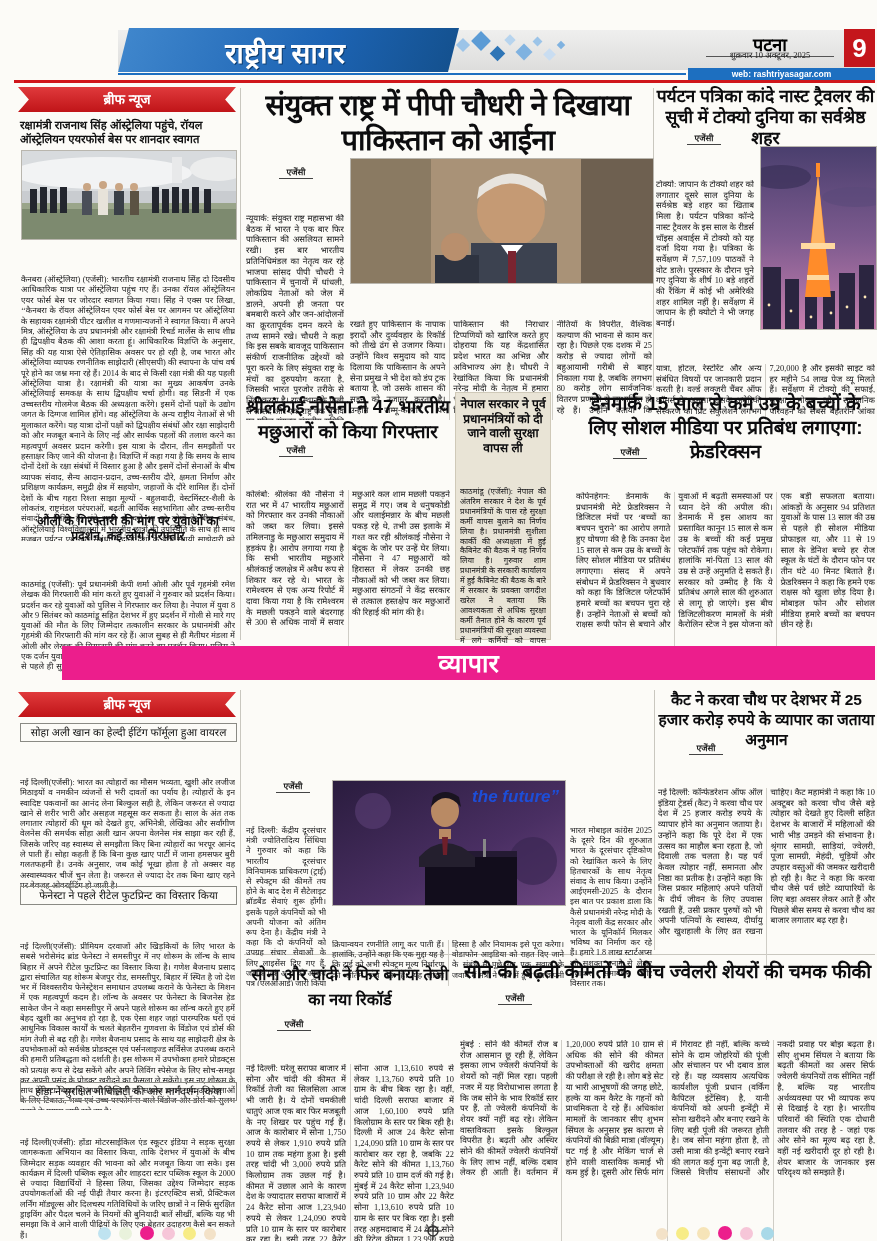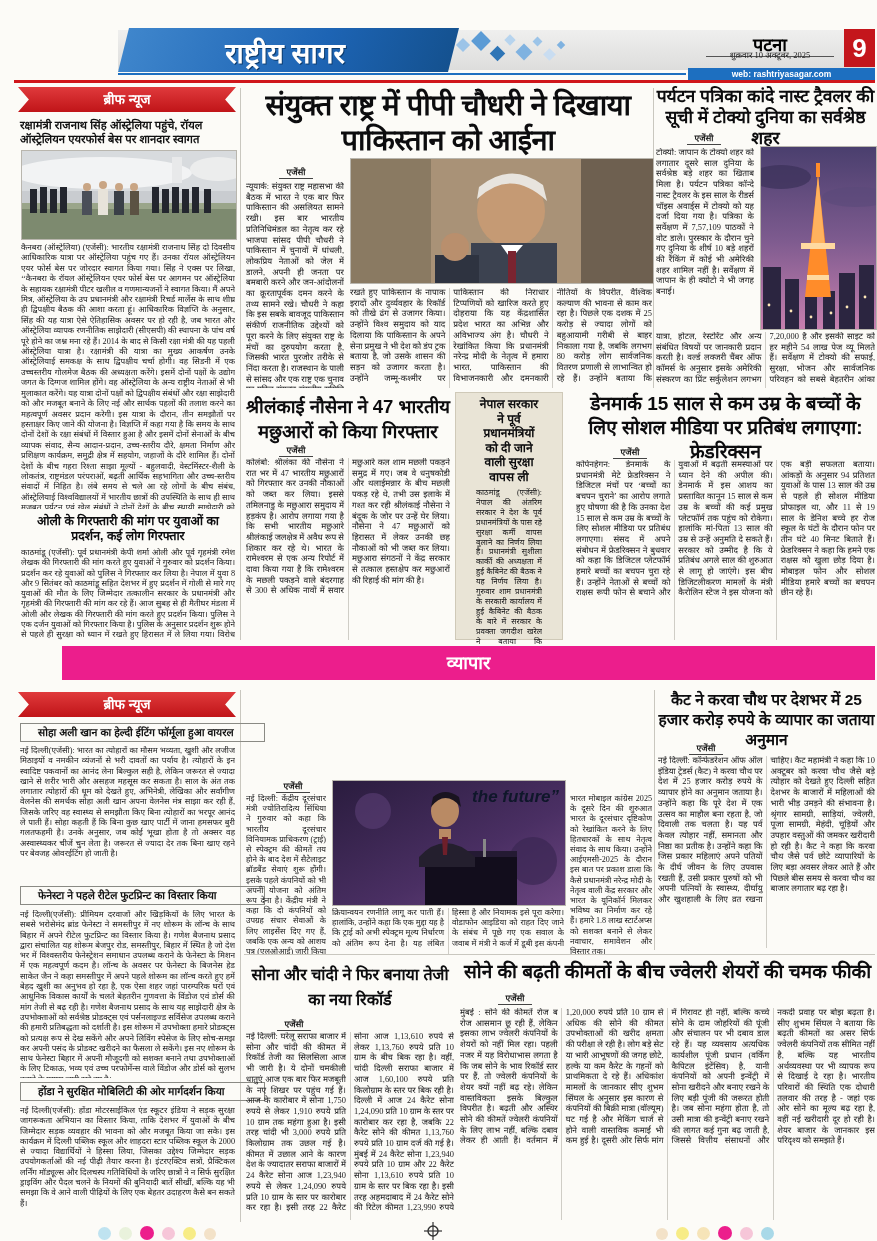--- a/index.html
+++ b/index.html
@@ -1,32 +1,32 @@
 <!DOCTYPE html>
 <html><head>
 <meta charset="utf-8">
 <style>
   html,body{margin:0;padding:0;}
   body{background:#888;font-family:"Liberation Serif","DejaVu Serif",serif;}
   #page{position:relative;width:877px;height:1241px;background:#fcfbf7;margin:0 auto;overflow:hidden;}
   .abs{position:absolute;}
-  .bodytext{font-size:8.4px;line-height:10.7px;text-align:justify;color:#18181a;overflow:hidden;word-break:break-word;}
+  .bodytext{font-size:8.4px;line-height:10.7px;text-align:justify;color:#18181a;overflow:hidden;word-break:break-word;margin-top:32px;}
   .cols2{column-count:2;column-gap:8px;column-rule:1px solid #cfcdc6;}
   .cols3{column-count:3;column-gap:8px;column-rule:1px solid #cfcdc6;}
   .cols4{column-count:4;column-gap:8px;column-rule:1px solid #cfcdc6;}
   .hl{font-family:"Liberation Sans","DejaVu Sans",sans-serif;font-weight:bold;color:#0c0c0e;text-align:center;}
   .byline{font-family:Liberation Serif, serif;font-size:8.5px;font-weight:bold;text-align:center;color:#222;}
   .byline span{border-bottom:1px solid #444;padding:0 8px 1px;}
   .ribbon{background:linear-gradient(#e03a3c,#c01418);color:#fff;font-family:"Liberation Sans","DejaVu Sans",sans-serif;
           font-weight:bold;font-size:13.5px;text-align:center;line-height:25px;
           clip-path:polygon(0 0,100% 0,95% 50%,100% 100%,0 100%,5% 50%);}
   .vline{background:#c9c7bf;width:1px;}
   .hline{background:#c9c7bf;height:1px;}
-  .boxhead{font-family:"Liberation Sans","DejaVu Sans",sans-serif;font-weight:bold;font-size:10.6px;line-height:13px;
-           border:1px solid #8a8a84;padding:2px 17px;color:#111;}
+  .boxhead{font-family:"Liberation Sans","DejaVu Sans",sans-serif;font-weight:normal;font-size:10.6px;line-height:13px;
+           text-align:center;border:1px solid #8a8a84;padding:2px 3px;color:#111;}
   .photo{overflow:hidden;border:1px solid #b9b6ae;background:#ddd;}
   .diamond{position:absolute;transform:rotate(45deg);}
 </style>
 </head>
 <body>
 
 <div id="page">
 
   <div class="abs" style="left:118px;top:30px;width:757px;height:40px;background:linear-gradient(#efefee,#dddddc);"></div>
 
@@ -164,33 +164,33 @@
 
   <div class="abs bodytext" style="left:656px;top:148px;width:98px;height:180px;">टोक्यो: जापान के टोक्यो शहर को लगातार दूसरे साल दुनिया के सर्वश्रेष्ठ बड़े शहर का खिताब मिला है। पर्यटन पत्रिका कॉन्दे नास्ट ट्रैवलर के इस साल के रीडर्स चॉइस अवार्ड्स में टोक्यो को यह दर्जा दिया गया है। पत्रिका के सर्वेक्षण में 7,57,109 पाठकों ने वोट डाले। पुरस्कार के दौरान चुने गए दुनिया के शीर्ष 10 बड़े शहरों की रैंकिंग में कोई भी अमेरिकी शहर शामिल नहीं है। सर्वेक्षण में जापान के ही क्योटो ने भी जगह बनाई।</div>
   <div class="abs bodytext cols2" style="left:656px;top:332px;width:219px;height:56px;">यात्रा, होटल, रेस्टोरेंट और अन्य संबंधित विषयों पर जानकारी प्रदान करती है। वर्ल्ड लक्जरी चैंबर ऑफ कॉमर्स के अनुसार इसके अमेरिकी संस्करण का प्रिंट सर्कुलेशन लगभग 7,20,000 है और इसकी साइट को हर महीने 54 लाख पेज व्यू मिलते हैं। सर्वेक्षण में टोक्यो की सफाई, सुरक्षा, भोजन और सार्वजनिक परिवहन को सबसे बेहतरीन आंका गया। क्योटो (1603-1867) के दौरान जापान की राजधानी थी और अपने सुंदर मंदिरों तथा बौद्ध विरासत के लिए प्रसिद्ध है। शीर्ष सूची में सिंगापुर, बैंकॉक और सियोल जैसे एशियाई शहर भी जगह बनाने में कामयाब रहे।</div>
 
   <div class="abs hl" style="left:246px;top:394px;width:204px;font-size:18.5px;line-height:25px;">श्रीलंकाई नौसेना ने 47 भारतीय मछुआरों को किया गिरफ्तार</div>
   <div class="abs byline" style="left:252px;top:444px;width:88px;">
     <span>एजेंसी</span>
   </div>
   <div class="abs bodytext cols2" style="left:246px;top:458px;width:204px;height:182px;">कोलंबो: श्रीलंका की नौसेना ने रात भर में 47 भारतीय मछुआरों को गिरफ्तार कर उनकी नौकाओं को जब्त कर लिया। इससे तमिलनाडु के मछुआरा समुदाय में हड़कंप है। आरोप लगाया गया है कि सभी भारतीय मछुआरे श्रीलंकाई जलक्षेत्र में अवैध रूप से शिकार कर रहे थे। भारत के रामेश्वरम से एक अन्य रिपोर्ट में दावा किया गया है कि रामेश्वरम के मछली पकड़ने वाले बंदरगाह से 300 से अधिक नावों में सवार मछुआरे कल शाम मछली पकड़ने समुद्र में गए। जब वे धनुषकोडी और थलाईमन्नार के बीच मछली पकड़ रहे थे, तभी उस इलाके में गश्त कर रही श्रीलंकाई नौसेना ने बंदूक के जोर पर उन्हें घेर लिया। नौसेना ने 47 मछुआरों को हिरासत में लेकर उनकी छह नौकाओं को भी जब्त कर लिया। मछुआरा संगठनों ने केंद्र सरकार से तत्काल हस्तक्षेप कर मछुआरों की रिहाई की मांग की है।</div>
 
-  <div class="abs" style="left:455px;top:392px;width:108px;height:248px;background:#e9e4d6;border:1px solid #cfc9b8;box-sizing:border-box;padding:4px 20px;">
+  <div class="abs" style="left:455px;top:392px;width:96px;height:248px;background:#e9e4d6;border:1px solid #cfc9b8;box-sizing:border-box;padding:4px 4px;">
     <div class="hl" style="font-size:12px;line-height:14.5px;margin-bottom:4px;">नेपाल सरकार ने पूर्व प्रधानमंत्रियों को दी जाने वाली सुरक्षा वापस ली</div>
     <div class="bodytext" style="font-size:7.9px;line-height:9.9px;height:178px;">काठमांडू (एजेंसी): नेपाल की अंतरिम सरकार ने देश के पूर्व प्रधानमंत्रियों के पास रहे सुरक्षा कर्मी वापस बुलाने का निर्णय लिया है। प्रधानमंत्री सुशीला कार्की की अध्यक्षता में हुई कैबिनेट की बैठक ने यह निर्णय लिया है। गुरुवार शाम प्रधानमंत्री के सरकारी कार्यालय में हुई कैबिनेट की बैठक के बारे में सरकार के प्रवक्ता जगदीश खरेल ने बताया कि आवश्यकता से अधिक सुरक्षा कर्मी तैनात होने के कारण पूर्व प्रधानमंत्रियों की सुरक्षा व्यवस्था में लगे कर्मियों को वापस बुलाया गया है। खरेल के मुताबिक पूर्व प्रधानमंत्री केपी ओली की सुरक्षा में रहे 24 कर्मियों में से 22, पूर्व प्रधानमंत्री पुष्पकमल दहल प्रचण्ड के पास रहे 34 कर्मियों में से 32, पूर्व प्रधानमंत्री माधव कुमार नेपाल के पास 16 में से 14 तथा पूर्व प्रधानमंत्री शेरबहादुर देउबा के पास रहे 14 सुरक्षा कर्मियों में से 12 को वापस बुलाने का निर्णय किया गया है।</div>
   </div>
 
   <div class="abs hl" style="left:576px;top:392px;width:299px;font-size:19px;line-height:24px;">डेनमार्क 15 साल से कम उम्र के बच्चों के लिए सोशल मीडिया पर प्रतिबंध लगाएगा: फ्रेडरिक्सन</div>
   <div class="abs byline" style="left:586px;top:446px;width:88px;">
     <span>एजेंसी</span>
   </div>
   <div class="abs bodytext cols3" style="left:576px;top:460px;width:299px;height:180px;">कोपेनहेगन: डेनमार्क के प्रधानमंत्री मेटे फ्रेडरिक्सन ने डिजिटल मंचों पर ‘बच्चों का बचपन चुराने’ का आरोप लगाते हुए घोषणा की है कि उनका देश 15 साल से कम उम्र के बच्चों के लिए सोशल मीडिया पर प्रतिबंध लगाएगा। संसद में अपने संबोधन में फ्रेडरिक्सन ने बुधवार को कहा कि डिजिटल प्लेटफॉर्म हमारे बच्चों का बचपन चुरा रहे हैं। उन्होंने नेताओं से बच्चों को राक्षस रूपी फोन से बचाने और युवाओं में बढ़ती समस्याओं पर ध्यान देने की अपील की। डेनमार्क में इस आशय का प्रस्तावित कानून 15 साल से कम उम्र के बच्चों की कई प्रमुख प्लेटफॉर्म तक पहुंच को रोकेगा। हालांकि मां-पिता 13 साल की उम्र से उन्हें अनुमति दे सकते हैं। सरकार को उम्मीद है कि ये प्रतिबंध अगले साल की शुरुआत से लागू हो जाएंगे। इस बीच डिजिटलीकरण मामलों के मंत्री कैरोलिन स्टेज ने इस योजना को एक बड़ी सफलता बताया। आंकड़ों के अनुसार 94 प्रतिशत युवाओं के पास 13 साल की उम्र से पहले ही सोशल मीडिया प्रोफाइल था, और 11 से 19 साल के डेनिश बच्चे हर रोज स्कूल के घंटों के दौरान फोन पर तीन घंटे 40 मिनट बिताते हैं। फ्रेडरिक्सन ने कहा कि हमने एक राक्षस को खुला छोड़ दिया है। मोबाइल फोन और सोशल मीडिया हमारे बच्चों का बचपन छीन रहे हैं।</div>
 
   <div class="abs" style="left:62px;top:646px;width:813px;height:34px;background:#ec1e8c;">
-    <div style="color:#fff;font-weight:bold;font-size:18px;text-align:center;line-height:34px;font-family:'Liberation Sans',sans-serif;">व्यापार</div>
+    <div style="color:#fff;font-weight:bold;font-size:25px;text-align:center;line-height:34px;font-family:'Liberation Sans',sans-serif;">व्यापार</div>
   </div>
 
   <div class="abs ribbon" style="left:18px;top:692px;width:218px;height:25px;">ब्रीफ न्यूज</div>
 
   <div class="abs boxhead" style="left:20px;top:723px;width:209px;">सोहा अली खान का हेल्दी ईटिंग फॉर्मूला हुआ वायरल</div>
   <div class="abs bodytext" style="left:20px;top:746px;width:215px;height:136px;font-size:8.2px;line-height:10.3px;">नई दिल्ली(एजेंसी): भारत का त्योहारों का मौसम भव्यता, खुशी और लजीज मिठाइयों व नमकीन व्यंजनों से भरी दावतों का पर्याय है। त्योहारों के इन स्वादिष्ट पकवानों का आनंद लेना बिल्कुल सही है, लेकिन जरूरत से ज्यादा खाने से शरीर भारी और असहज महसूस कर सकता है। साल के अंत तक लगातार त्योहारों की धूम को देखते हुए, अभिनेत्री, लेखिका और सर्वांगीण वेलनेस की समर्थक सोहा अली खान अपना वेलनेस मंत्र साझा कर रही हैं, जिसके जरिए वह स्वास्थ्य से समझौता किए बिना त्योहारों का भरपूर आनंद ले पाती हैं। सोहा कहती हैं कि बिना कुछ खाए पार्टी में जाना हमसफर बुरी गलतफहमी है। उनके अनुसार, जब कोई भूखा होता है तो अक्सर वह अस्वास्थ्यकर चीजें चुन लेता है। जरूरत से ज्यादा देर तक बिना खाए रहने पर बेवजह ओवरईटिंग हो जाती है।</div>
 
   <div class="abs boxhead" style="left:20px;top:886px;width:209px;">फेनेस्टा ने पहले रीटेल फुटप्रिन्ट का विस्तार किया</div>
   <div class="abs bodytext" style="left:20px;top:910px;width:215px;height:168px;font-size:8.2px;line-height:10.3px;">नई दिल्ली(एजेंसी): प्रीमियम दरवाजों और खिड़कियों के लिए भारत के सबसे भरोसेमंद ब्रांड फेनेस्टा ने समस्तीपुर में नए शोरूम के लॉन्च के साथ बिहार में अपने रीटेल फुटप्रिन्ट का विस्तार किया है। गणेश बैजनाथ प्रसाद द्वारा संचालित यह शोरूम बेजपुर रोड, समस्तीपुर, बिहार में स्थित है जो देश भर में विश्वस्तरीय फेनेस्ट्रेशन समाधान उपलब्ध कराने के फेनेस्टा के मिशन में एक महत्वपूर्ण कदम है। लॉन्च के अवसर पर फेनेस्टा के बिजनेस हेड साकेत जैन ने कहा समस्तीपुर में अपने पहले शोरूम का लॉन्च करते हुए हमें बेहद खुशी का अनुभव हो रहा है, एक ऐसा शहर जहां पारम्परिक घरों एवं आधुनिक विकास कार्यों के चलते बेहतरीन गुणवत्ता के विंडोज एवं डोर्स की मांग तेजी से बढ़ रही है। गणेश बैजनाथ प्रसाद के साथ यह साझेदारी क्षेत्र के उपभोक्ताओं को सर्वश्रेष्ठ प्रोडक्ट्स एवं पर्सनलाइज्ड सर्विसेज उपलब्ध कराने की हमारी प्रतिबद्धता को दर्शाती है। इस शोरूम में उपभोक्ता हमारे प्रोडक्ट्स को प्रत्यक्ष रूप से देख सकेंगे और अपने लिविंग स्पेसेज के लिए सोच-समझ कर अपनी पसंद के प्रोडक्ट खरीदने का फैसला ले सकेंगे। इस नए शोरूम के साथ फेनेस्टा बिहार में अपनी मौजूदगी को सशक्त बनाने तथा उपभोक्ताओं के लिए टिकाऊ, भव्य एवं उच्च परफोर्मेन्स वाले विंडोज और डोर्स को सुलभ बनाने के प्रयास जारी रखे हुए है।</div>
 
@@ -215,21 +215,21 @@
       <circle cx="200" cy="80" r="24" fill="#3a2752" opacity="0.7"></circle>
       <rect x="92" y="74" width="92" height="50" fill="#120d1c"></rect>
       <rect x="92" y="70" width="92" height="6" fill="#241a33"></rect>
       <ellipse cx="112" cy="30" rx="14" ry="16" fill="#b98a64"></ellipse>
       <path d="M98 26 Q112 8 128 26 L126 16 Q112 6 100 16 Z" fill="#1a1420"></path>
       <path d="M86 76 Q112 48 142 76 L142 86 L86 86 Z" fill="#241f2e"></path>
       <rect x="106" y="48" width="12" height="10" fill="#b98a64"></rect>
       <path d="M109 56 L115 56 L114 74 L110 74 Z" fill="#6e1f2a"></path>
       <rect x="150" y="58" width="3" height="18" fill="#888"></rect>
     </svg>
-    <div style="position:absolute;right:6px;top:6px;color:#0f172a;font-weight:bold;font-style:italic;font-size:17px;font-family:'Liberation Sans',sans-serif;margin-left:20px;">the future”</div>
+    <div style="position:absolute;right:6px;top:6px;color:#1d4ed8;font-weight:bold;font-style:italic;font-size:17px;font-family:'Liberation Sans',sans-serif;margin-left:20px;">the future”</div>
   </div>
 
   <div class="abs bodytext" style="left:246px;top:794px;width:80px;height:160px;font-size:8.1px;line-height:10.2px;">नई दिल्ली: केंद्रीय दूरसंचार मंत्री ज्योतिरादित्य सिंधिया ने गुरुवार को कहा कि भारतीय दूरसंचार विनियामक प्राधिकरण (ट्राई) से स्पेक्ट्रम की कीमतें तय होने के बाद देश में सैटेलाइट ब्रॉडबैंड सेवाएं शुरू होंगी। इसके पहले कंपनियों को भी अपनी योजना को अंतिम रूप देना है। केंद्रीय मंत्री ने कहा कि दो कंपनियों को उपग्रह संचार सेवाओं के लिए लाइसेंस दिए गए हैं, जबकि एक अन्य को आशय पत्र (एलओआई) जारी किया गया है। नई दिल्ली स्थित यशोभूमि में इंडिया मोबाइल कांग्रेस (आईएमसी 2025) में पत्रकारों के साथ बातचीत में केंद्रीय मंत्री ने कहा कि यह कंपनियों पर निर्भर करता है कि वे कितनी जल्दी अपनी</div>
   <div class="abs bodytext" style="left:570px;top:794px;width:82px;height:160px;font-size:8.1px;line-height:10.2px;">भारत मोबाइल कांग्रेस 2025 के दूसरे दिन की शुरुआत भारत के दूरसंचार दृष्टिकोण को रेखांकित करने के लिए हितधारकों के साथ नेतृत्व संवाद के साथ किया। उन्होंने आईएमसी-2025 के दौरान इस बात पर प्रकाश डाला कि कैसे प्रधानमंत्री नरेन्द्र मोदी के नेतृत्व वाली केंद्र सरकार और भारत के यूनिकॉर्न मिलकर भविष्य का निर्माण कर रहे हैं। हमारे 1.8 लाख स्टार्टअप्स को सशक्त बनाने से लेकर नवाचार, समावेशन और विस्तार तक।</div>
   <div class="abs bodytext cols2" style="left:332px;top:908px;width:232px;height:46px;font-size:8.1px;line-height:10.2px;">क्रियान्वयन रणनीति लागू कर पाती हैं। हालांकि, उन्होंने कहा कि एक मुद्दा यह है कि ट्राई को अभी स्पेक्ट्रम मूल्य निर्धारण को अंतिम रूप देना है। यह लंबित हिस्सा है और नियामक इसे पूरा करेगा। वोडाफोन आइडिया को राहत दिए जाने के संबंध में पूछे गए एक सवाल के जवाब में मंत्री ने कर्ज में डूबी इस कंपनी में सरकार की हिस्सेदारी बढ़ाने की किसी भी योजना से इनकार किया। इससे पहले दूरसंचार मंत्री ने...</div>
 
   <div class="abs hl" style="left:658px;top:690px;width:217px;font-size:15.5px;line-height:20px;">कैट ने करवा चौथ पर देशभर में 25 हजार करोड़ रुपये के व्यापार का जताया अनुमान</div>
   <div class="abs byline" style="left:664px;top:742px;width:84px;">
     <span>एजेंसी</span>
   </div>

